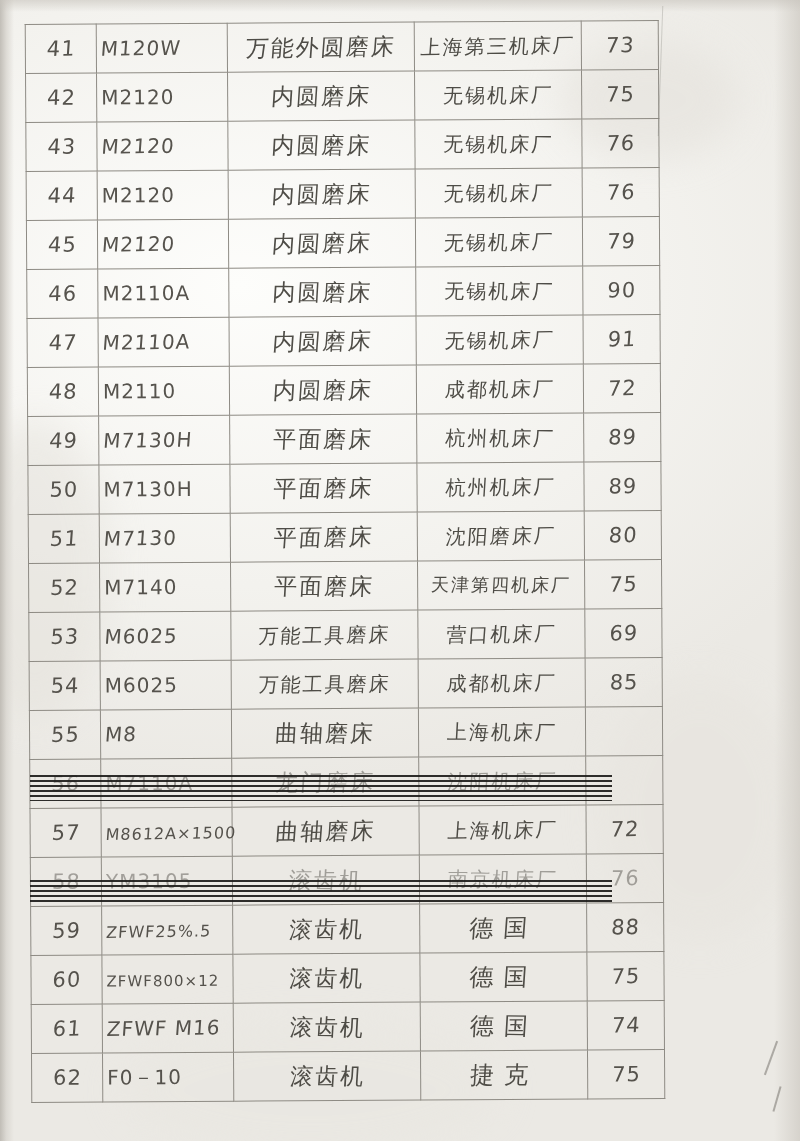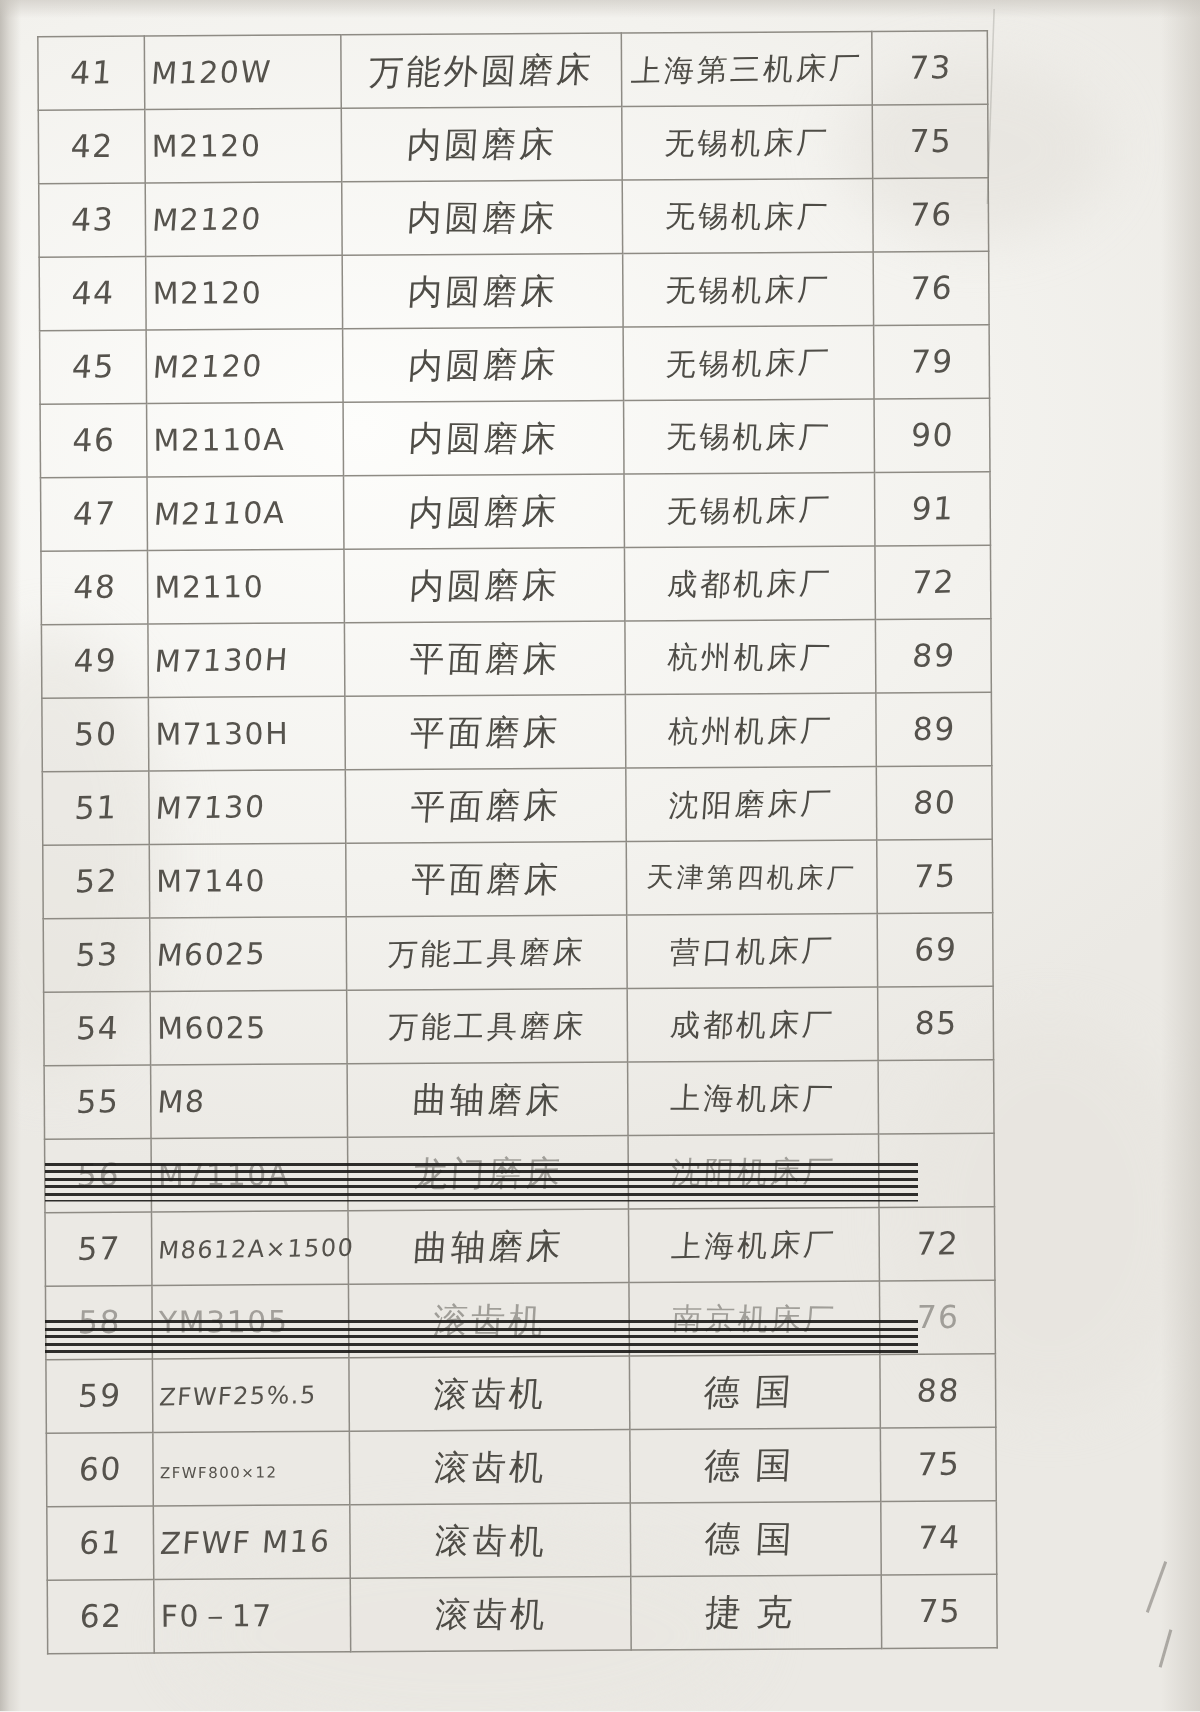--- a/index.html
+++ b/index.html
@@ -290,35 +290,35 @@
         </tr>
         <tr>
           <td class="c-no"><span class="hw-num">59</span></td>
           <td class="c-model"><span class="hw" style="font-size:16px">ZFWF25%.5</span></td>
           <td class="c-name"><span class="hw-cn">滚齿机</span></td>
           <td class="c-maker"><span class="hw-cn" style="font-size:24px;letter-spacing:10px">德国</span></td>
           <td class="c-year"><span class="hw-num">88</span></td>
         </tr>
         <tr>
           <td class="c-no"><span class="hw-num">60</span></td>
-          <td class="c-model"><span class="hw" style="font-size:10px">ZFWF800×12</span></td>
+          <td class="c-model"><span class="hw" style="font-size:15px">ZFWF800×12</span></td>
           <td class="c-name"><span class="hw-cn">滚齿机</span></td>
           <td class="c-maker"><span class="hw-cn" style="font-size:24px;letter-spacing:10px">德国</span></td>
           <td class="c-year"><span class="hw-num">75</span></td>
         </tr>
         <tr>
           <td class="c-no"><span class="hw-num">61</span></td>
           <td class="c-model"><span class="hw">ZFWF M16</span></td>
           <td class="c-name"><span class="hw-cn">滚齿机</span></td>
           <td class="c-maker"><span class="hw-cn" style="font-size:24px;letter-spacing:10px">德国</span></td>
           <td class="c-year"><span class="hw-num">74</span></td>
         </tr>
         <tr>
           <td class="c-no"><span class="hw-num">62</span></td>
-          <td class="c-model"><span class="hw">F0－17</span></td>
+          <td class="c-model"><span class="hw">F0－10</span></td>
           <td class="c-name"><span class="hw-cn">滚齿机</span></td>
           <td class="c-maker"><span class="hw-cn" style="font-size:24px;letter-spacing:10px">捷克</span></td>
           <td class="c-year"><span class="hw-num">75</span></td>
         </tr>
       </tbody>
     </table>
   </div>
 
   <div class="redaction" id="redaction-56"></div>
   <div class="redaction" id="redaction-58"></div>

